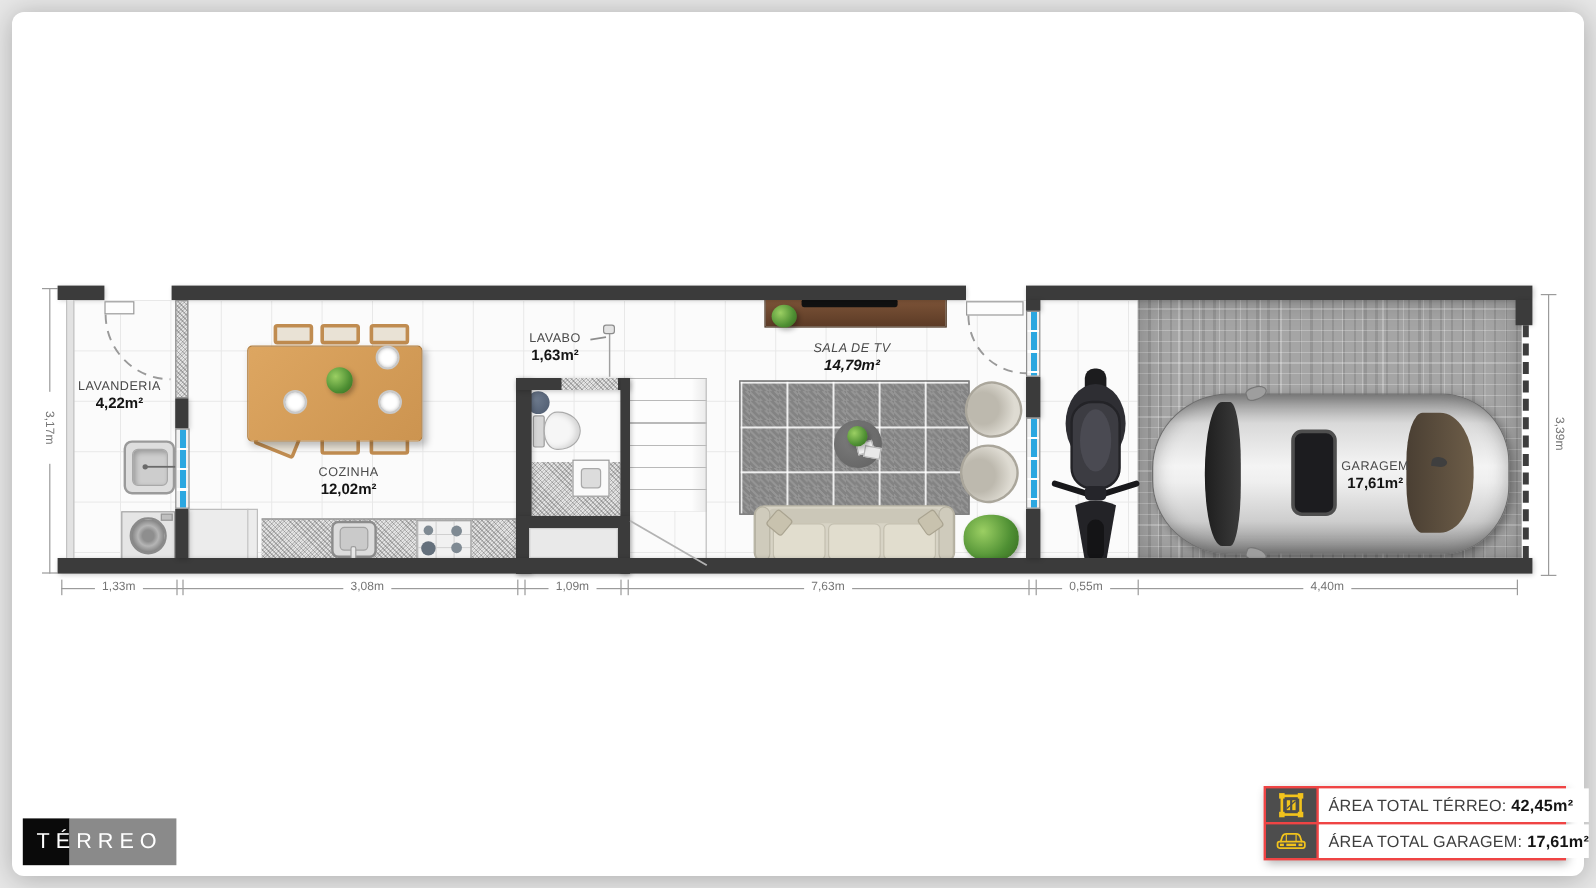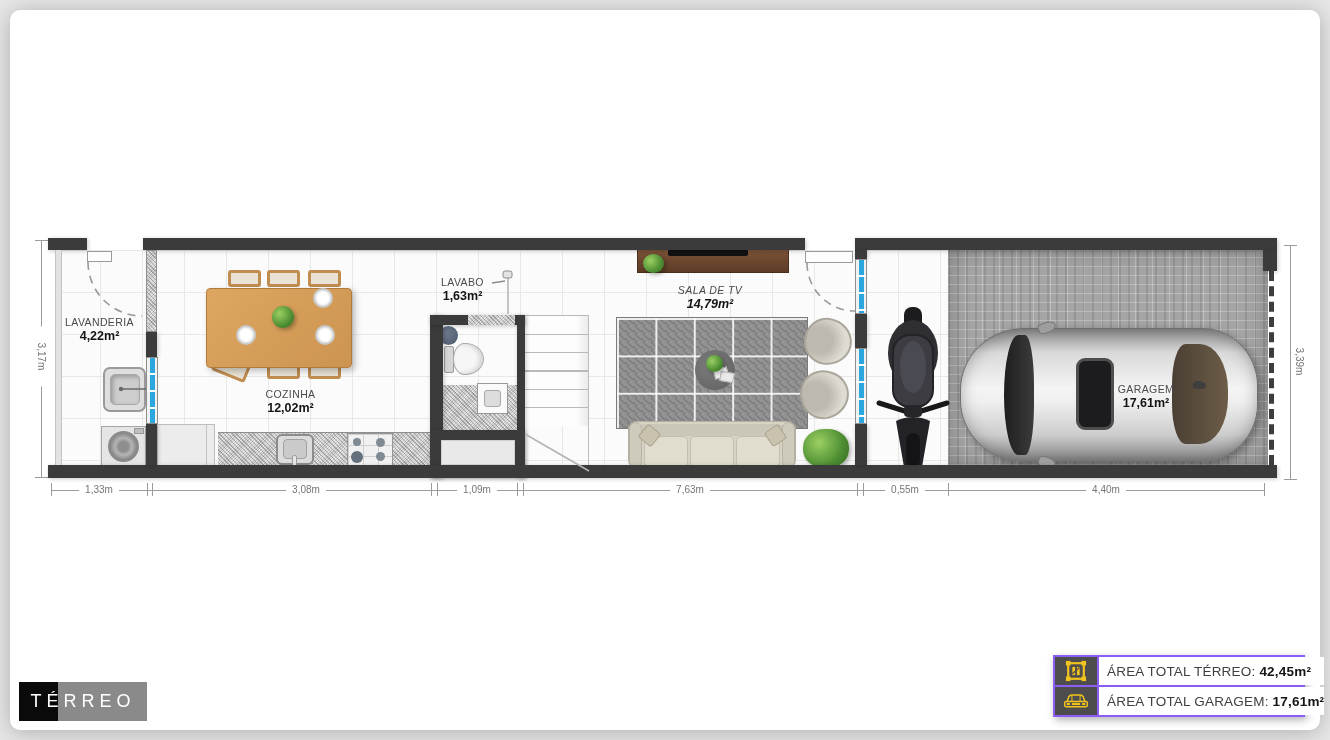--- a/index.html
+++ b/index.html
@@ -227,21 +227,21 @@
 <div class="abs htick" style="left:1284px;top:245px;"></div>
 <div class="abs htick" style="left:1284px;top:479px;"></div>
 <div class="abs vlabel" style="left:1269px;top:356px;width:60px;background:#fff;">3,39m</div>
 
 <div class="abs" style="left:19px;top:682px;width:128px;height:39px;z-index:50;">
   <div class="abs" style="left:0;top:0;width:39px;height:39px;background:#0a0a0a;"></div>
   <div class="abs" style="left:39px;top:0;width:89px;height:39px;background:#8a8a8a;"></div>
   <div class="abs" style="inset:0;display:flex;align-items:center;justify-content:center;color:#fff;font-size:18px;font-weight:300;letter-spacing:5px;">TÉRREO</div>
 </div>
 
-<div class="abs" style="left:1053px;top:655px;width:252px;z-index:50;background:#8b5cf6;padding:2px;display:grid;gap:2px;box-shadow:2px 3px 8px rgba(0,0,0,.3);">
+<div class="abs" style="left:1053px;top:655px;width:252px;z-index:50;background:#ef4444;padding:2px;display:grid;gap:2px;box-shadow:2px 3px 8px rgba(0,0,0,.3);">
   <div class="legend-row">
     <div class="legend-icon" style="height:28px;">
       <svg width="22" height="22" viewBox="0 0 24 24">
         <rect x="3.5" y="3.5" width="17" height="17" fill="none" stroke="#f2c31c" stroke-width="2.4"></rect>
         <rect x="1" y="1" width="5" height="5" fill="#f2c31c"></rect>
         <rect x="18" y="1" width="5" height="5" fill="#f2c31c"></rect>
         <rect x="1" y="18" width="5" height="5" fill="#f2c31c"></rect>
         <rect x="18" y="18" width="5" height="5" fill="#f2c31c"></rect>
         <rect x="8" y="7.5" width="3" height="9" fill="#f2c31c"></rect>
         <rect x="13" y="7.5" width="3" height="9" fill="#f2c31c"></rect>

